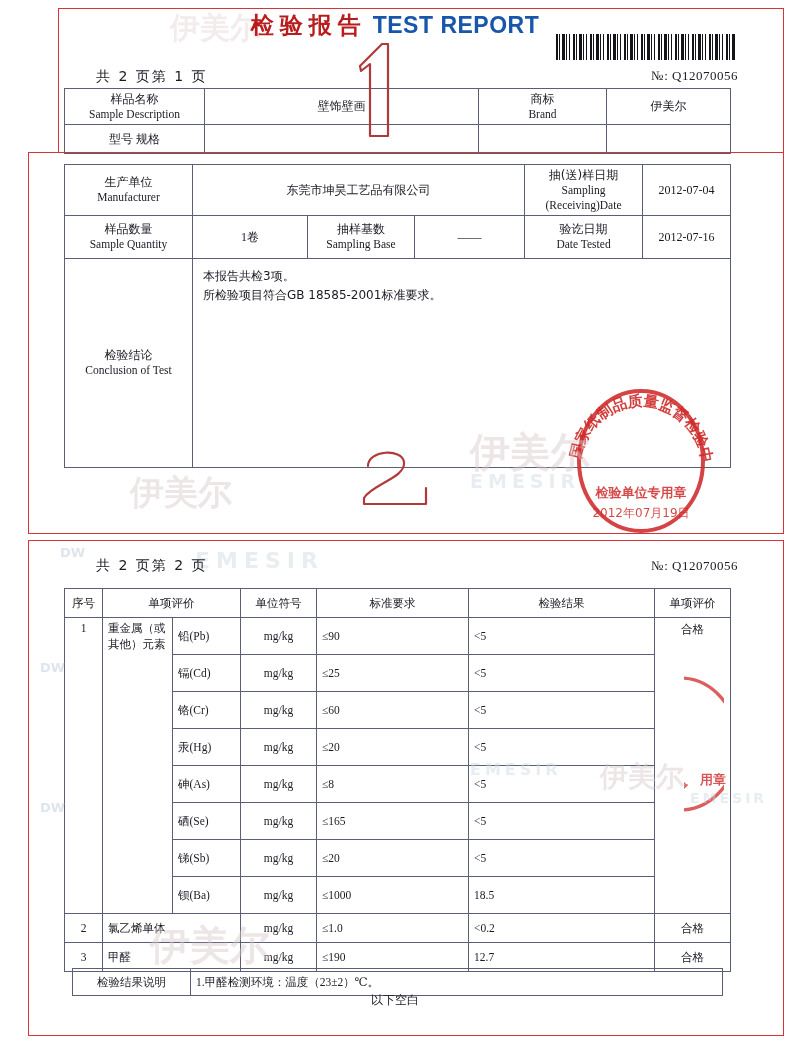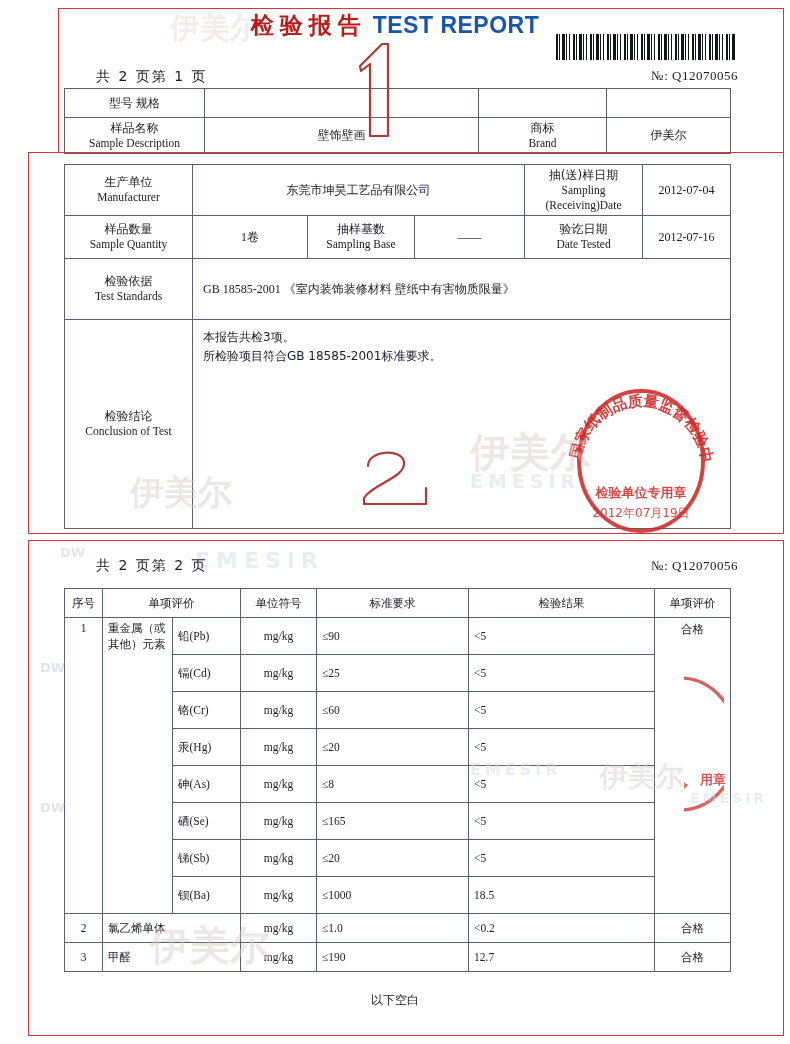--- a/index.html
+++ b/index.html
@@ -198,36 +198,36 @@
 
   <table class="doc" id="tbl-sample">
     <colgroup>
       <col style="width:140px">
         <col style="width:274px">
         <col style="width:128px">
         <col style="width:124px">
     </colgroup>
     <tbody>
       <tr>
+        <td class="c lbl" rowspan="1">
+          <div class="cn">样品名称</div>
+          <div class="en">Sample Description</div>
+        </td>
+        <td class="c cn">壁饰壁画</td>
+        <td class="c lbl">
+          <div class="cn">商标</div>
+          <div class="en">Brand</div>
+        </td>
+        <td class="c cn">伊美尔</td>
+      </tr>
+      <tr>
         <td class="c cn" style="height:22px">型号  规格</td>
         <td class="c cn"></td>
         <td class="c cn"></td>
         <td class="c cn"></td>
-      </tr>
-      <tr>
-        <td class="c lbl" rowspan="1">
-          <div class="cn">样品名称</div>
-          <div class="en">Sample Description</div>
-        </td>
-        <td class="c cn">壁饰壁画</td>
-        <td class="c lbl">
-          <div class="cn">商标</div>
-          <div class="en">Brand</div>
-        </td>
-        <td class="c cn">伊美尔</td>
       </tr>
     </tbody>
   </table>
 
   <svg class="marker" id="marker-1" viewBox="0 0 80 100">
     <path d="M8 26 L30 4 L36 4 L36 96 L18 96 L18 24 L9 31 Z" fill="none" stroke="#b03a3a" stroke-width="2.2" stroke-linejoin="round"></path>
   </svg>
 </div>
 
 <div class="sheet" id="sheet-2">
@@ -269,27 +269,20 @@
           <div class="en">Sampling Base</div>
         </td>
         <td class="c cn">——</td>
         <td class="c lbl">
           <div class="cn">验讫日期</div>
           <div class="en">Date Tested</div>
         </td>
         <td class="c num">2012-07-16</td>
       </tr>
 
-      <tr>
-        <td class="c lbl">
-          <div class="cn">检验依据</div>
-          <div class="en">Test Standards</div>
-        </td>
-        <td class="l cn" colspan="5" style="height:54px;padding-left:10px">GB 18585-2001  《室内装饰装修材料 壁纸中有害物质限量》</td>
-      </tr>
 
       <tr>
         <td class="c lbl">
           <div class="cn">检验结论</div>
           <div class="en">Conclusion of Test</div>
         </td>
         <td class="l" colspan="5" style="height:192px;vertical-align:top;padding:8px 10px">
           <div class="cn" style="line-height:1.6">本报告共检3项。</div>
           <div class="cn" style="line-height:1.6">所检验项目符合GB 18585-2001标准要求。</div>
         </td>
@@ -391,20 +384,32 @@
         <td class="c num" style="height:22px">3</td>
         <td class="l cn" colspan="2">甲醛</td>
         <td class="c num">mg/kg</td>
         <td class="l num">≤190</td>
         <td class="l num">12.7</td>
         <td class="c cn">合格</td>
       </tr>
     </tbody>
   </table>
 
+  <table class="doc" id="tbl-note">
+    <colgroup>
+        <col style="width:118px">
+        <col style="width:532px">
+      </colgroup>
+    <tbody>
+      <tr>
+        <td class="c cn" style="height:20px">检验结果说明</td>
+        <td class="l cn">1.甲醛检测环境：温度（23±2）℃。</td>
+      </tr>
+    </tbody>
+  </table>
 
   <div class="blank-tail cn">以下空白</div>
 
 </div>
 
 <svg class="stamp" id="stamp-main" viewBox="0 0 162 150">
   <defs>
     <path id="arcpath" d="M 20 82 A 61 61 0 1 1 142 82"></path>
     <path id="arcpath2" d="M 26 86 A 55 55 0 1 0 136 86"></path>
   </defs>

